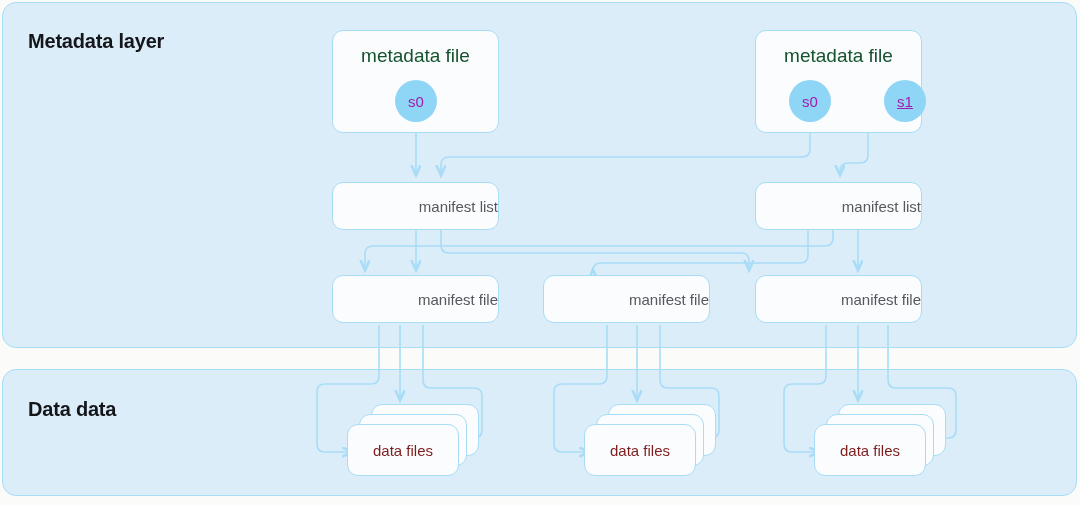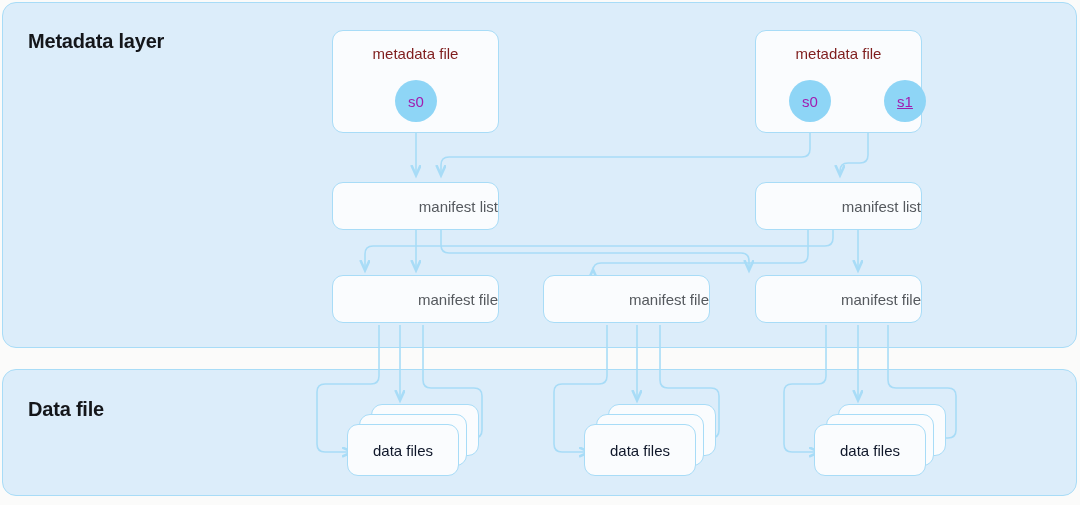--- a/index.html
+++ b/index.html
@@ -44,21 +44,21 @@
     justify-content:flex-end;
     color:#55595e;
     font-size:15px;
     white-space:nowrap;
   }
   .node.meta-file{
     align-items:flex-start;
     justify-content:center;
     padding-top:14px;
   }
-  .meta-label{color:#7f1d1d;font-size:15px;}
+  .meta-label{color:#14532d;font-size:19px;}
 
   .snap{
     position:absolute;
     width:42px;height:42px;
     border-radius:50%;
     background:#8ed5f6;
     display:flex;align-items:center;justify-content:center;
     color:#a21caf;
     font-size:15px;
   }
@@ -72,36 +72,36 @@
     border-radius:11px;
     box-sizing:border-box;
     width:108px;height:52px;
   }
   .stack .card.c1{left:24px;top:0px;}
   .stack .card.c2{left:12px;top:10px;}
   .stack .card.c3{
     left:0px;top:20px;
     width:112px;height:52px;
     display:flex;align-items:center;justify-content:center;
-    color:#0f172a;font-size:15px;
+    color:#7f1d1d;font-size:15px;
   }
 
   svg#wires{position:absolute;left:0;top:0;width:1080px;height:505px;pointer-events:none;}
   svg#wires path{fill:none;stroke:#a8dcf7;stroke-width:1.6;}
 </style>
 </head>
 <body>
 
 <div id="stage">
 
   <div class="panel" id="panel-metadata"></div>
   <div class="panel" id="panel-data"></div>
 
   <div class="layer-title" id="title-metadata">Metadata layer</div>
-  <div class="layer-title" id="title-data">Data file</div>
+  <div class="layer-title" id="title-data">Data data</div>
 
   <svg id="wires" viewBox="0 0 1080 505">
     <defs>
       <marker id="ah" markerWidth="9" markerHeight="9" refX="6.2" refY="3.2" orient="auto" markerUnits="strokeWidth">
         <path d="M0,0.3 L6.4,3.2 L0,6.1" fill="none" stroke="#8ecdf0" stroke-width="1.2"></path>
       </marker>
       <marker id="ahl" markerWidth="9" markerHeight="9" refX="6.2" refY="3.2" orient="auto" markerUnits="strokeWidth">
         <path d="M0,0.3 L6.4,3.2 L0,6.1" fill="none" stroke="#8ecdf0" stroke-width="1.2"></path>
       </marker>
     </defs>

